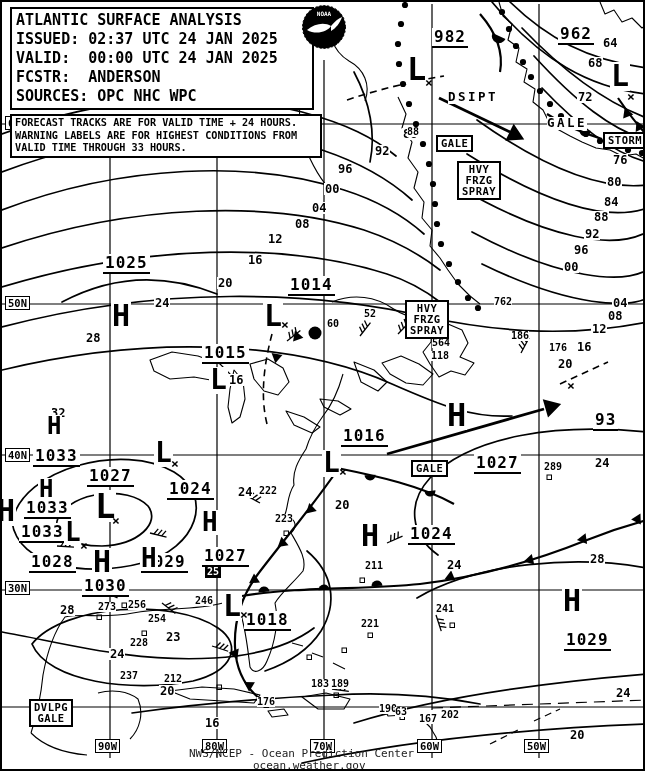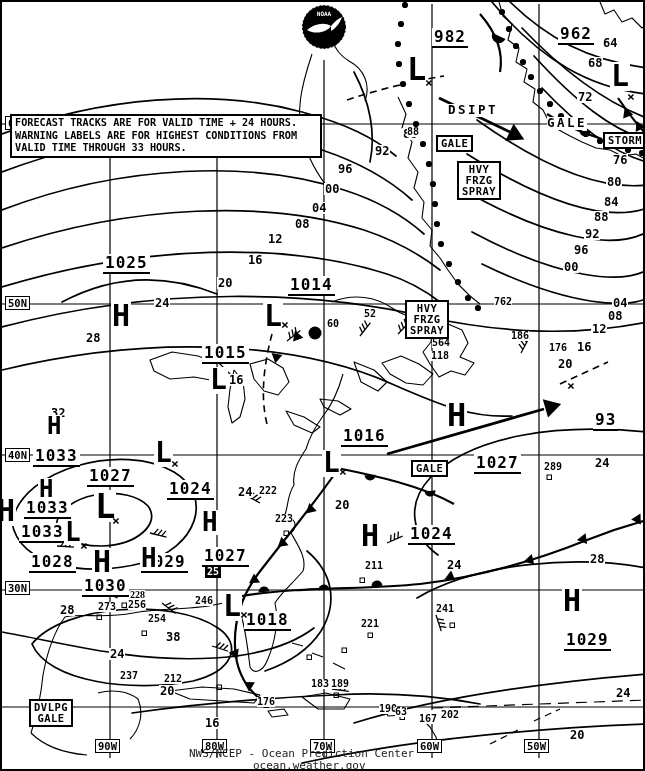--- a/index.html
+++ b/index.html
@@ -204,20 +204,27 @@
       <rect x="448" y="621" width="4.5" height="4.5"></rect>
         <rect x="332" y="691" width="4.5" height="4.5"></rect>
       <rect x="215" y="683" width="4.5" height="4.5"></rect>
         <rect x="262" y="701" width="4.5" height="4.5"></rect>
       <rect x="120" y="601" width="4.5" height="4.5"></rect>
         <rect x="398" y="713" width="4.5" height="4.5"></rect>
       <rect x="340" y="646" width="4.5" height="4.5"></rect>
     </g>
   </svg>
 
+  <div class="hbox" id="title-box">
+    <pre>ATLANTIC SURFACE ANALYSIS
+ISSUED: 02:37 UTC 24 JAN 2025
+VALID:  00:00 UTC 24 JAN 2025
+FCSTR:  ANDERSON
+SOURCES: OPC NHC WPC</pre>
+  </div>
 
   <div class="hbox" id="notice-box">
     <pre>FORECAST TRACKS ARE FOR VALID TIME + 24 HOURS.
 WARNING LABELS ARE FOR HIGHEST CONDITIONS FROM
 VALID TIME THROUGH 33 HOURS.</pre>
   </div>
 
   <svg id="noaa-logo" width="46" height="48" viewBox="0 0 46 48">
     <circle cx="23" cy="24" r="21.5" fill="#000" stroke="#000" stroke-width="1" stroke-dasharray="2,2"></circle>
     <path d="M6,27 C14,20 24,19 30,23 C26,29 15,32 6,27 Z" fill="#fff"></path>
@@ -272,37 +279,37 @@
       <div class="iso" style="left: 605px; top: 308px;">08</div>
       <div class="iso" style="left: 589px; top: 321px;">12</div>
       <div class="iso" style="left: 574px; top: 339px;">16</div>
       <div class="iso" style="left: 555px; top: 356px;">20</div>
       <div class="iso" style="left: 332px; top: 497px;">20</div>
       <div class="iso" style="left: 235px; top: 484px;">24</div>
       <div class="iso" style="left: 444px; top: 557px;">24</div>
       <div class="iso" style="left: 587px; top: 551px;">28</div>
       <div class="iso" style="left: 592px; top: 455px;">24</div>
       <div class="iso" style="left: 57px; top: 602px;">28</div>
-      <div class="iso" style="left: 163px; top: 629px;">38</div>
+      <div class="iso" style="left: 163px; top: 629px;">23</div>
       <div class="iso" style="left: 107px; top: 646px;">24</div>
       <div class="iso" style="left: 157px; top: 683px;">20</div>
       <div class="iso" style="left: 202px; top: 715px;">16</div>
       <div class="iso" style="left: 613px; top: 685px;">24</div>
       <div class="iso" style="left: 567px; top: 727px;">20</div>
       <div class="iso" style="left: 226px; top: 372px;">16</div>
       <div class="stn" style="left: 542px; top: 460px;">289</div>
       <div class="stn" style="left: 257px; top: 484px;">222</div>
       <div class="stn" style="left: 273px; top: 512px;">223</div>
       <div class="stn" style="left: 363px; top: 559px; text-align: center;">211</div>
       <div class="stn" style="left: 359px; top: 617px;">221</div>
       <div class="stn" style="left: 434px; top: 602px;">241</div>
       <div class="stn" style="left: 193px; top: 594px;">246</div>
       <div class="stn" style="left: 96px; top: 600px;">273</div>
       <div class="stn" style="left: 126px; top: 598px;">256</div>
-      <div class="stn" style="left: 128px; top: 588px; font-family: Liberation Serif, serif;">228</div>
+      <div class="stn" style="left: 128px; top: 636px;">228</div>
       <div class="stn" style="left: 146px; top: 612px;">254</div>
       <div class="stn" style="left: 118px; top: 669px;">237</div>
       <div class="stn" style="left: 162px; top: 672px;">212</div>
       <div class="stn" style="left: 309px; top: 677px;">183</div>
       <div class="stn" style="left: 329px; top: 677px;">189</div>
       <div class="stn" style="left: 255px; top: 695px;">176</div>
       <div class="stn" style="left: 377px; top: 702px;">190</div>
       <div class="stn" style="left: 393px; top: 705px;">63</div>
       <div class="stn" style="left: 415px; top: 708px; padding-left: 24px;">202</div>
       <div class="stn" style="left: 417px; top: 712px;">167</div>
@@ -346,21 +353,21 @@
       <div class="warn" style="left: 601px; top: 130px;">STORM</div>
       <div class="warn" style="left: 455px; top: 159px;">HVY
 FRZG
 SPRAY</div>
       <div class="warn" style="left: 403px; top: 298px;">HVY
 FRZG
 SPRAY</div>
       <div class="warn" style="left: 409px; top: 458px;">GALE</div>
       <div class="warn" style="left: 27px; top: 697px;">DVLPG
 GALE</div>
-      <div class="ann" style="left: 446px; top: 102px;">DSIPT</div>
+      <div class="ann" style="left: 446px; top: 89px;">DSIPT</div>
       <div class="ann" style="left: 545px; top: 115px;">GALE</div>
       <div class="geo" style="left: 3px; top: 114px;">60N</div>
       <div class="geo" style="left: 3px; top: 294px;">50N</div>
       <div class="geo" style="left: 3px; top: 446px;">40N</div>
       <div class="geo" style="left: 3px; top: 579px;">30N</div>
       <div class="geo" style="left: 93px; top: 737px;">90W</div>
       <div class="geo" style="left: 200px; top: 737px;">80W</div>
       <div class="geo" style="left: 308px; top: 737px;">70W</div>
       <div class="geo" style="left: 415px; top: 737px;">60W</div>
       <div class="geo" style="left: 522px; top: 737px;">50W</div>

